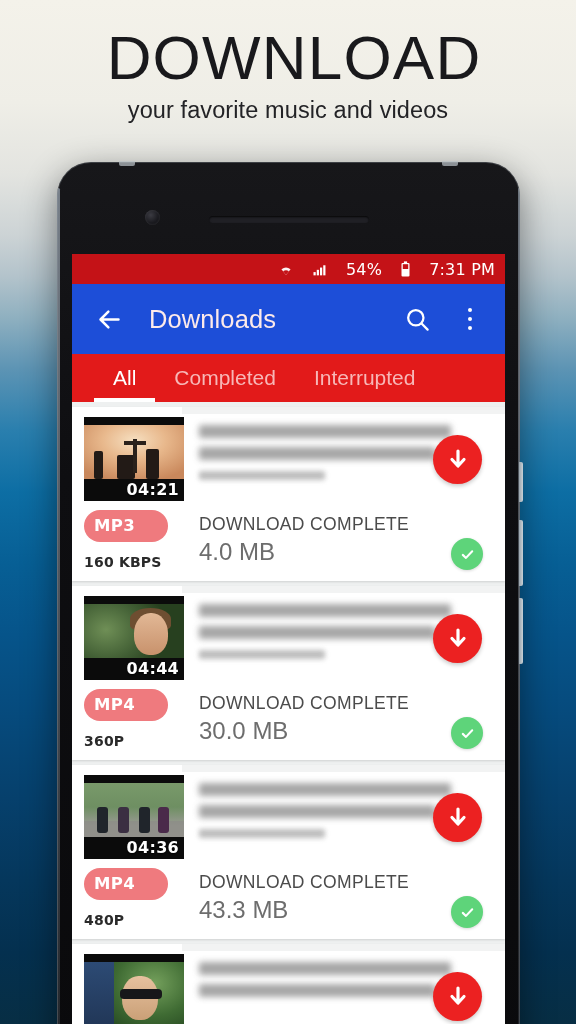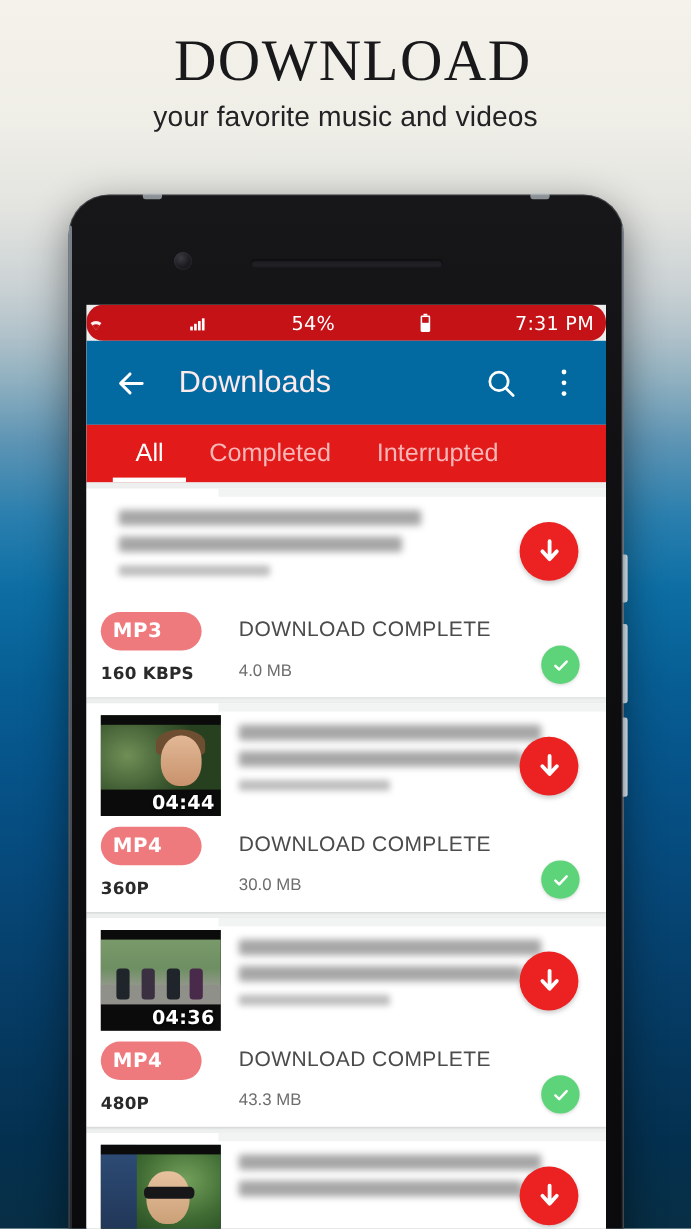--- a/index.html
+++ b/index.html
@@ -39,26 +39,26 @@
 
   
   .promo {
     position: absolute;
     top: 0; left: 0; right: 0;
     text-align: center;
     padding-top: 26px;
     z-index: 4;
   }
   .promo-title {
-    font-size: 49px;
+    font-size: 62px;
     font-weight: 300;
     letter-spacing: 1.2px;
     color: #19191c;
     line-height: 1.04;
-    font-family: Liberation Serif, serif;
+    font-family: Liberation Sans, sans-serif;
     margin-left: 12px;
   }
   .promo-sub {
     margin-top: 7px;
     font-size: 23.5px;
     font-weight: 400;
     color: #232326;
     letter-spacing: 0.1px;
     font-family: "Liberation Sans", sans-serif;
   }
@@ -149,40 +149,39 @@
     overflow: hidden;
     background: #eceded;
   }
 
   
   .statusbar {
     height: 30px;
     background: #c41217;
     display: flex;
     align-items: center;
-    justify-content: space-between;
+    justify-content: flex-end;
     padding-right: 10px;
     gap: 18px;
     color: #fff;
-    border-radius: 14px;
   }
   .sb-text {
     font-size: 16px;
     font-weight: 500;
     letter-spacing: 0.2px;
     font-family: "DejaVu Sans", sans-serif;
   }
   .ic-wifi { width: 16px; height: 13px; display:block; }
   .ic-signal { width: 16px; height: 13px; display:block; }
   .ic-batt { width: 11px; height: 16px; display:block; }
 
   
   .toolbar {
     height: 70px;
-    background: #0369a1;
+    background: #1d4ed8;
     display: flex;
     align-items: center;
     padding: 0 22px 0 24px;
     color: #fff;
   }
   .tb-back { width: 27px; height: 27px; flex: 0 0 auto; cursor: pointer; }
   .tb-title {
     margin-left: 26px;
     font-size: 25.5px;
     font-weight: 400;
@@ -358,22 +357,22 @@
     flex: 1 1 auto;
     padding-left: 15px;
     padding-top: 4px;
   }
   .stat-title {
     font-size: 17.5px;
     color: #4b4b4b;
     letter-spacing: 0.35px;
   }
   .stat-size {
-    margin-top: 15px;
-    font-size: 14px;
+    margin-top: 3px;
+    font-size: 24px;
     color: #6d6d6d;
   }
   .ok-badge {
     position: absolute;
     right: 22px;
     bottom: 0px;
     width: 32px; height: 32px;
     border-radius: 50%;
     background: #5ed47a;
     display: flex; align-items: center; justify-content: center;
@@ -497,20 +496,31 @@
         <div class="tabs">
           <div class="tab active">All</div>
           <div class="tab">Completed</div>
           <div class="tab">Interrupted</div>
         </div>
 
         <div class="list">
 
           <div class="card">
             <div class="row-top">
+              <div class="thumb">
+                <div class="art art-a">
+                  <div class="fg1"></div>
+                    <div class="fg2"></div>
+                    <div class="fg3"></div>
+                    <div class="mast"></div>
+                </div>
+                <div class="bar-top"></div>
+                <div class="bar-bot"></div>
+                <span class="dur">04:21</span>
+              </div>
               <div class="meta">
                 <div class="blur-line l1"></div>
                 <div class="blur-line l2"></div>
                 <div class="blur-line l3"></div>
               </div>
               <div class="dl-btn">
                 <svg viewBox="0 0 22 24">
                   <path d="M11 3 V16 M5 11.5 L11 18 L17 11.5" stroke="#ffffff" stroke-width="3.2" fill="none" stroke-linecap="round" stroke-linejoin="round"></path>
                 </svg>
               </div>

